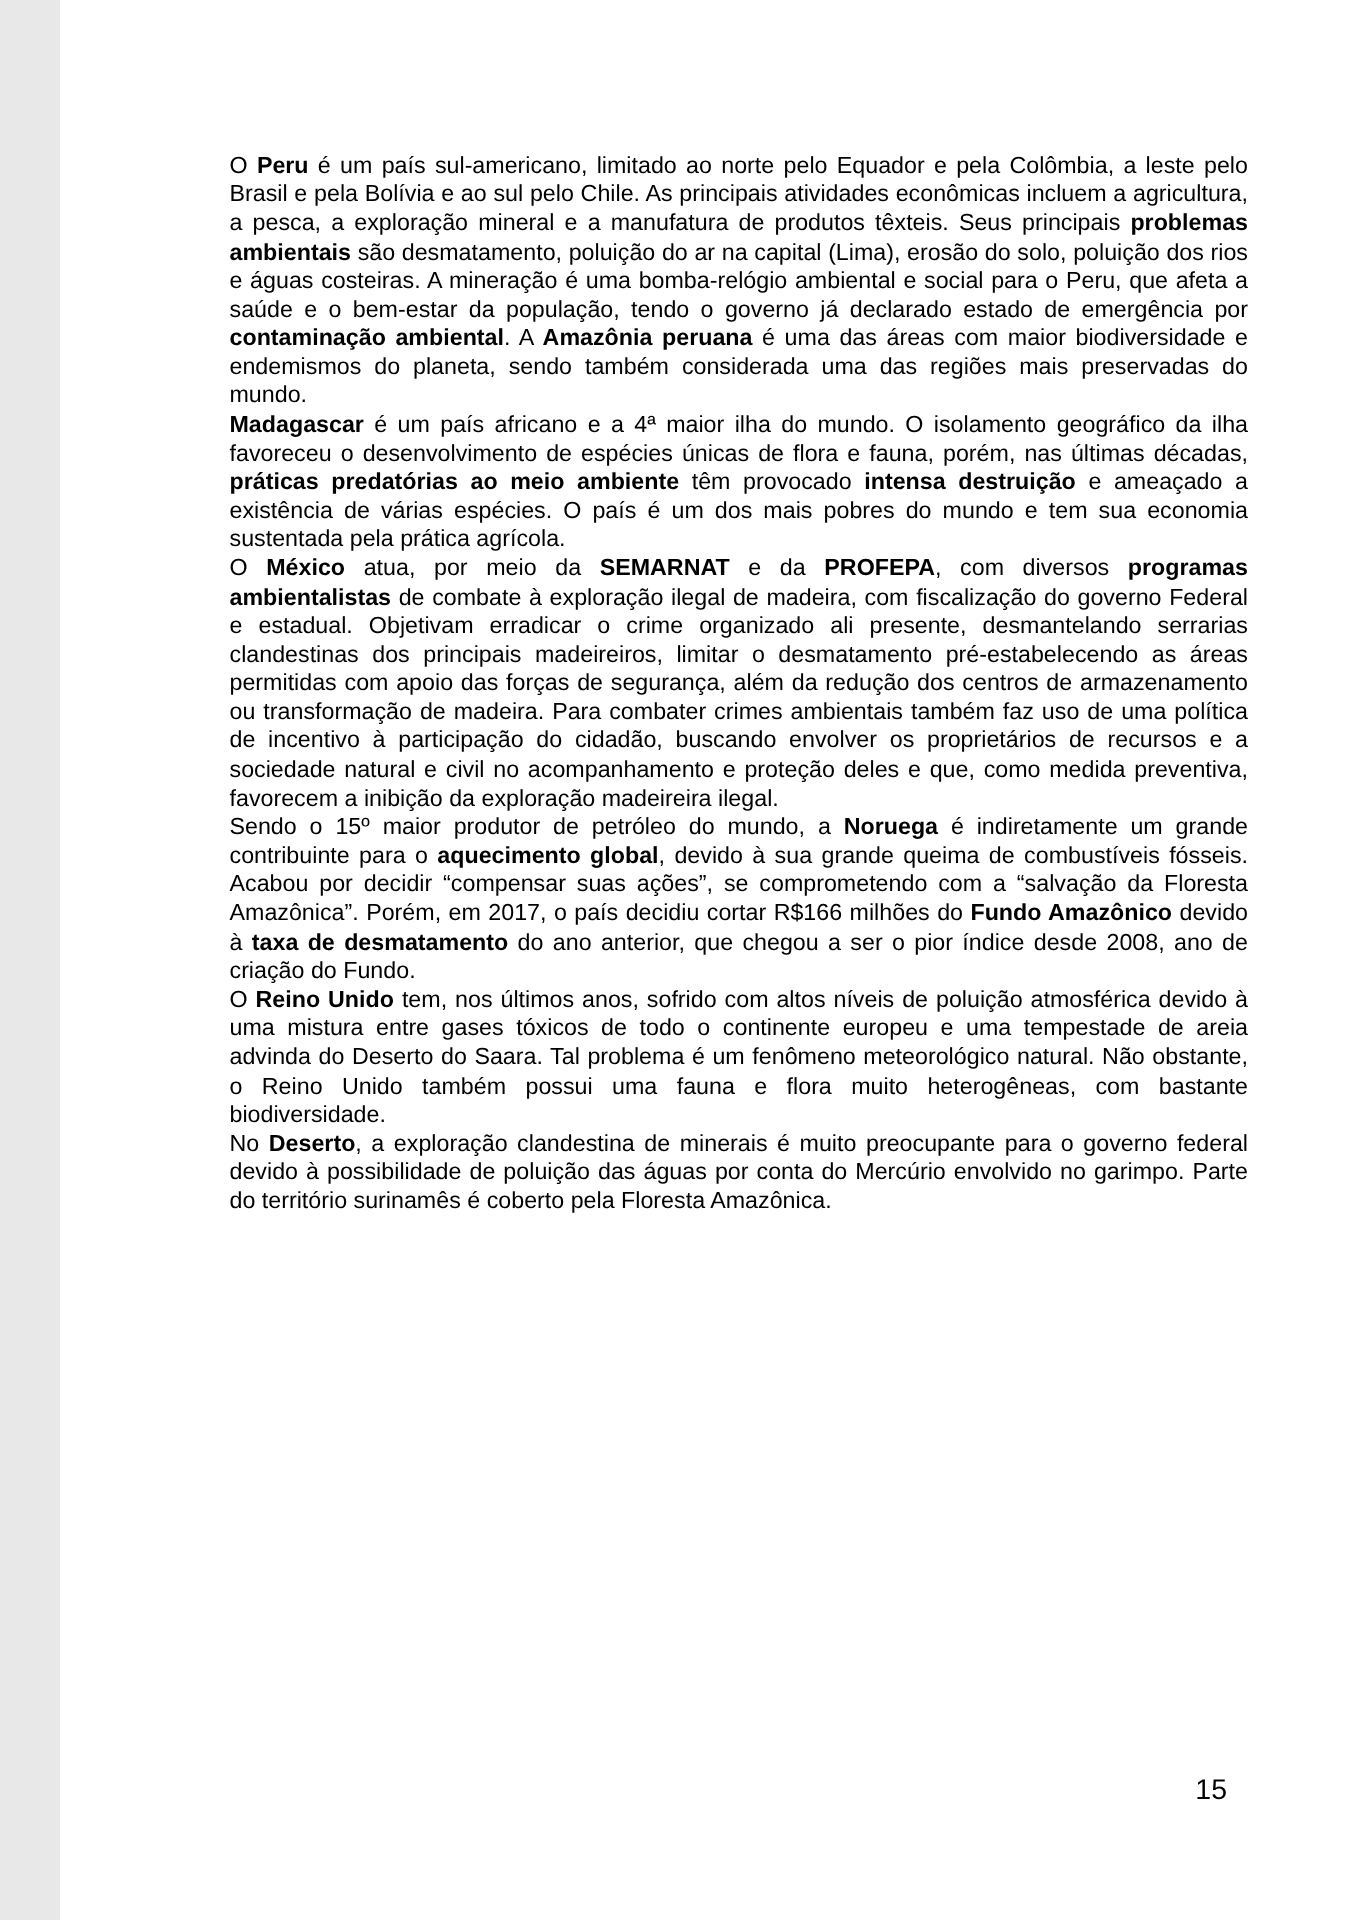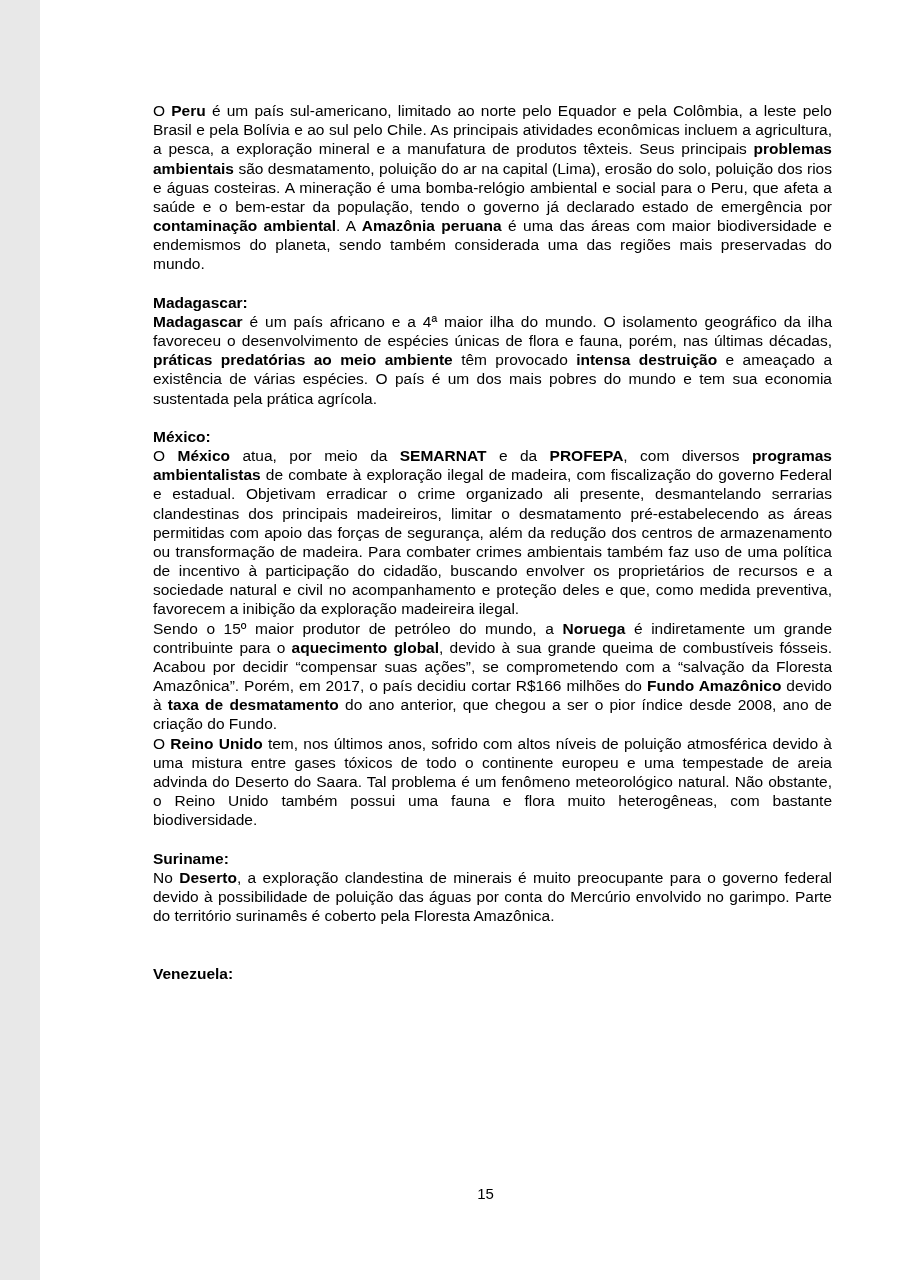--- a/index.html
+++ b/index.html
@@ -22,35 +22,31 @@
     line-height: 19.17px;
   }
   .paragraph { text-align: justify; }
   .heading { font-weight: 700; text-align: left; }
   .bold { font-weight: 700; }
   .page-number {
     position: absolute;
     top: 1184px;
     left: 113px;
     width: 665px;
-    text-align: center;
-    font-size: 15px;
+    text-align: right;
+    font-size: 19px;
     line-height: 19.17px;
   }
 </style>
 </head>
 <body>
 
 <div class="page">
   <div class="content">
       <div class="paragraph"><span>O </span><span class="bold">Peru</span><span> é um país sul-americano, limitado ao norte pelo Equador e pela Colômbia, a leste pelo Brasil e pela Bolívia e ao sul pelo Chile. As principais atividades econômicas incluem a agricultura, a pesca, a exploração mineral e a manufatura de produtos têxteis. Seus principais </span><span class="bold">problemas ambientais</span><span> são desmatamento, poluição do ar na capital (Lima), erosão do solo, poluição dos rios e águas costeiras. A mineração é uma bomba-relógio ambiental e social para o Peru, que afeta a saúde e o bem-estar da população, tendo o governo já declarado estado de emergência por </span><span class="bold">contaminação ambiental</span><span>. A </span><span class="bold">Amazônia peruana</span><span> é uma das áreas com maior biodiversidade e endemismos do planeta, sendo também considerada uma das regiões mais preservadas do mundo.</span></div>
-      <div class="heading" style="margin-top: 19.17px;">Madagascar:</div>
       <div class="paragraph"><span class="bold">Madagascar</span><span> é um país africano e a 4ª maior ilha do mundo. O isolamento geográfico da ilha favoreceu o desenvolvimento de espécies únicas de flora e fauna, porém, nas últimas décadas, </span><span class="bold">práticas predatórias ao meio ambiente</span><span> têm provocado </span><span class="bold">intensa destruição</span><span> e ameaçado a existência de várias espécies. O país é um dos mais pobres do mundo e tem sua economia sustentada pela prática agrícola.</span></div>
-      <div class="heading" style="margin-top: 19.17px;">México:</div>
       <div class="paragraph"><span>O </span><span class="bold">México</span><span> atua, por meio da </span><span class="bold">SEMARNAT</span><span> e da </span><span class="bold">PROFEPA</span><span>, com diversos </span><span class="bold">programas ambientalistas</span><span> de combate à exploração ilegal de madeira, com fiscalização do governo Federal e estadual. Objetivam erradicar o crime organizado ali presente, desmantelando serrarias clandestinas dos principais madeireiros, limitar o desmatamento pré-estabelecendo as áreas permitidas com apoio das forças de segurança, além da redução dos centros de armazenamento ou transformação de madeira. Para combater crimes ambientais também faz uso de uma política de incentivo à participação do cidadão, buscando envolver os proprietários de recursos e a sociedade natural e civil no acompanhamento e proteção deles e que, como medida preventiva, favorecem a inibição da exploração madeireira ilegal.</span></div>
       <div class="paragraph"><span>Sendo o 15º maior produtor de petróleo do mundo, a </span><span class="bold">Noruega</span><span> é indiretamente um grande contribuinte para o </span><span class="bold">aquecimento global</span><span>, devido à sua grande queima de combustíveis fósseis. Acabou por decidir “compensar suas ações”, se comprometendo com a “salvação da Floresta Amazônica”. Porém, em 2017, o país decidiu cortar R$166 milhões do </span><span class="bold">Fundo Amazônico</span><span> devido à </span><span class="bold">taxa de desmatamento</span><span> do ano anterior, que chegou a ser o pior índice desde 2008, ano de criação do Fundo.</span></div>
       <div class="paragraph"><span>O </span><span class="bold">Reino Unido</span><span> tem, nos últimos anos, sofrido com altos níveis de poluição atmosférica devido à uma mistura entre gases tóxicos de todo o continente europeu e uma tempestade de areia advinda do Deserto do Saara. Tal problema é um fenômeno meteorológico natural. Não obstante, o Reino Unido também possui uma fauna e flora muito heterogêneas, com bastante biodiversidade.</span></div>
-      <div class="heading" style="margin-top: 19.17px;">Suriname:</div>
       <div class="paragraph"><span>No </span><span class="bold">Deserto</span><span>, a exploração clandestina de minerais é muito preocupante para o governo federal devido à possibilidade de poluição das águas por conta do Mercúrio envolvido no garimpo. Parte do território surinamês é coberto pela Floresta Amazônica.</span></div>
-      <div class="heading" style="margin-top: 38.34px;">Venezuela:</div>
     </div>
   <div class="page-number">15</div>
 </div>
 
 </body></html>

